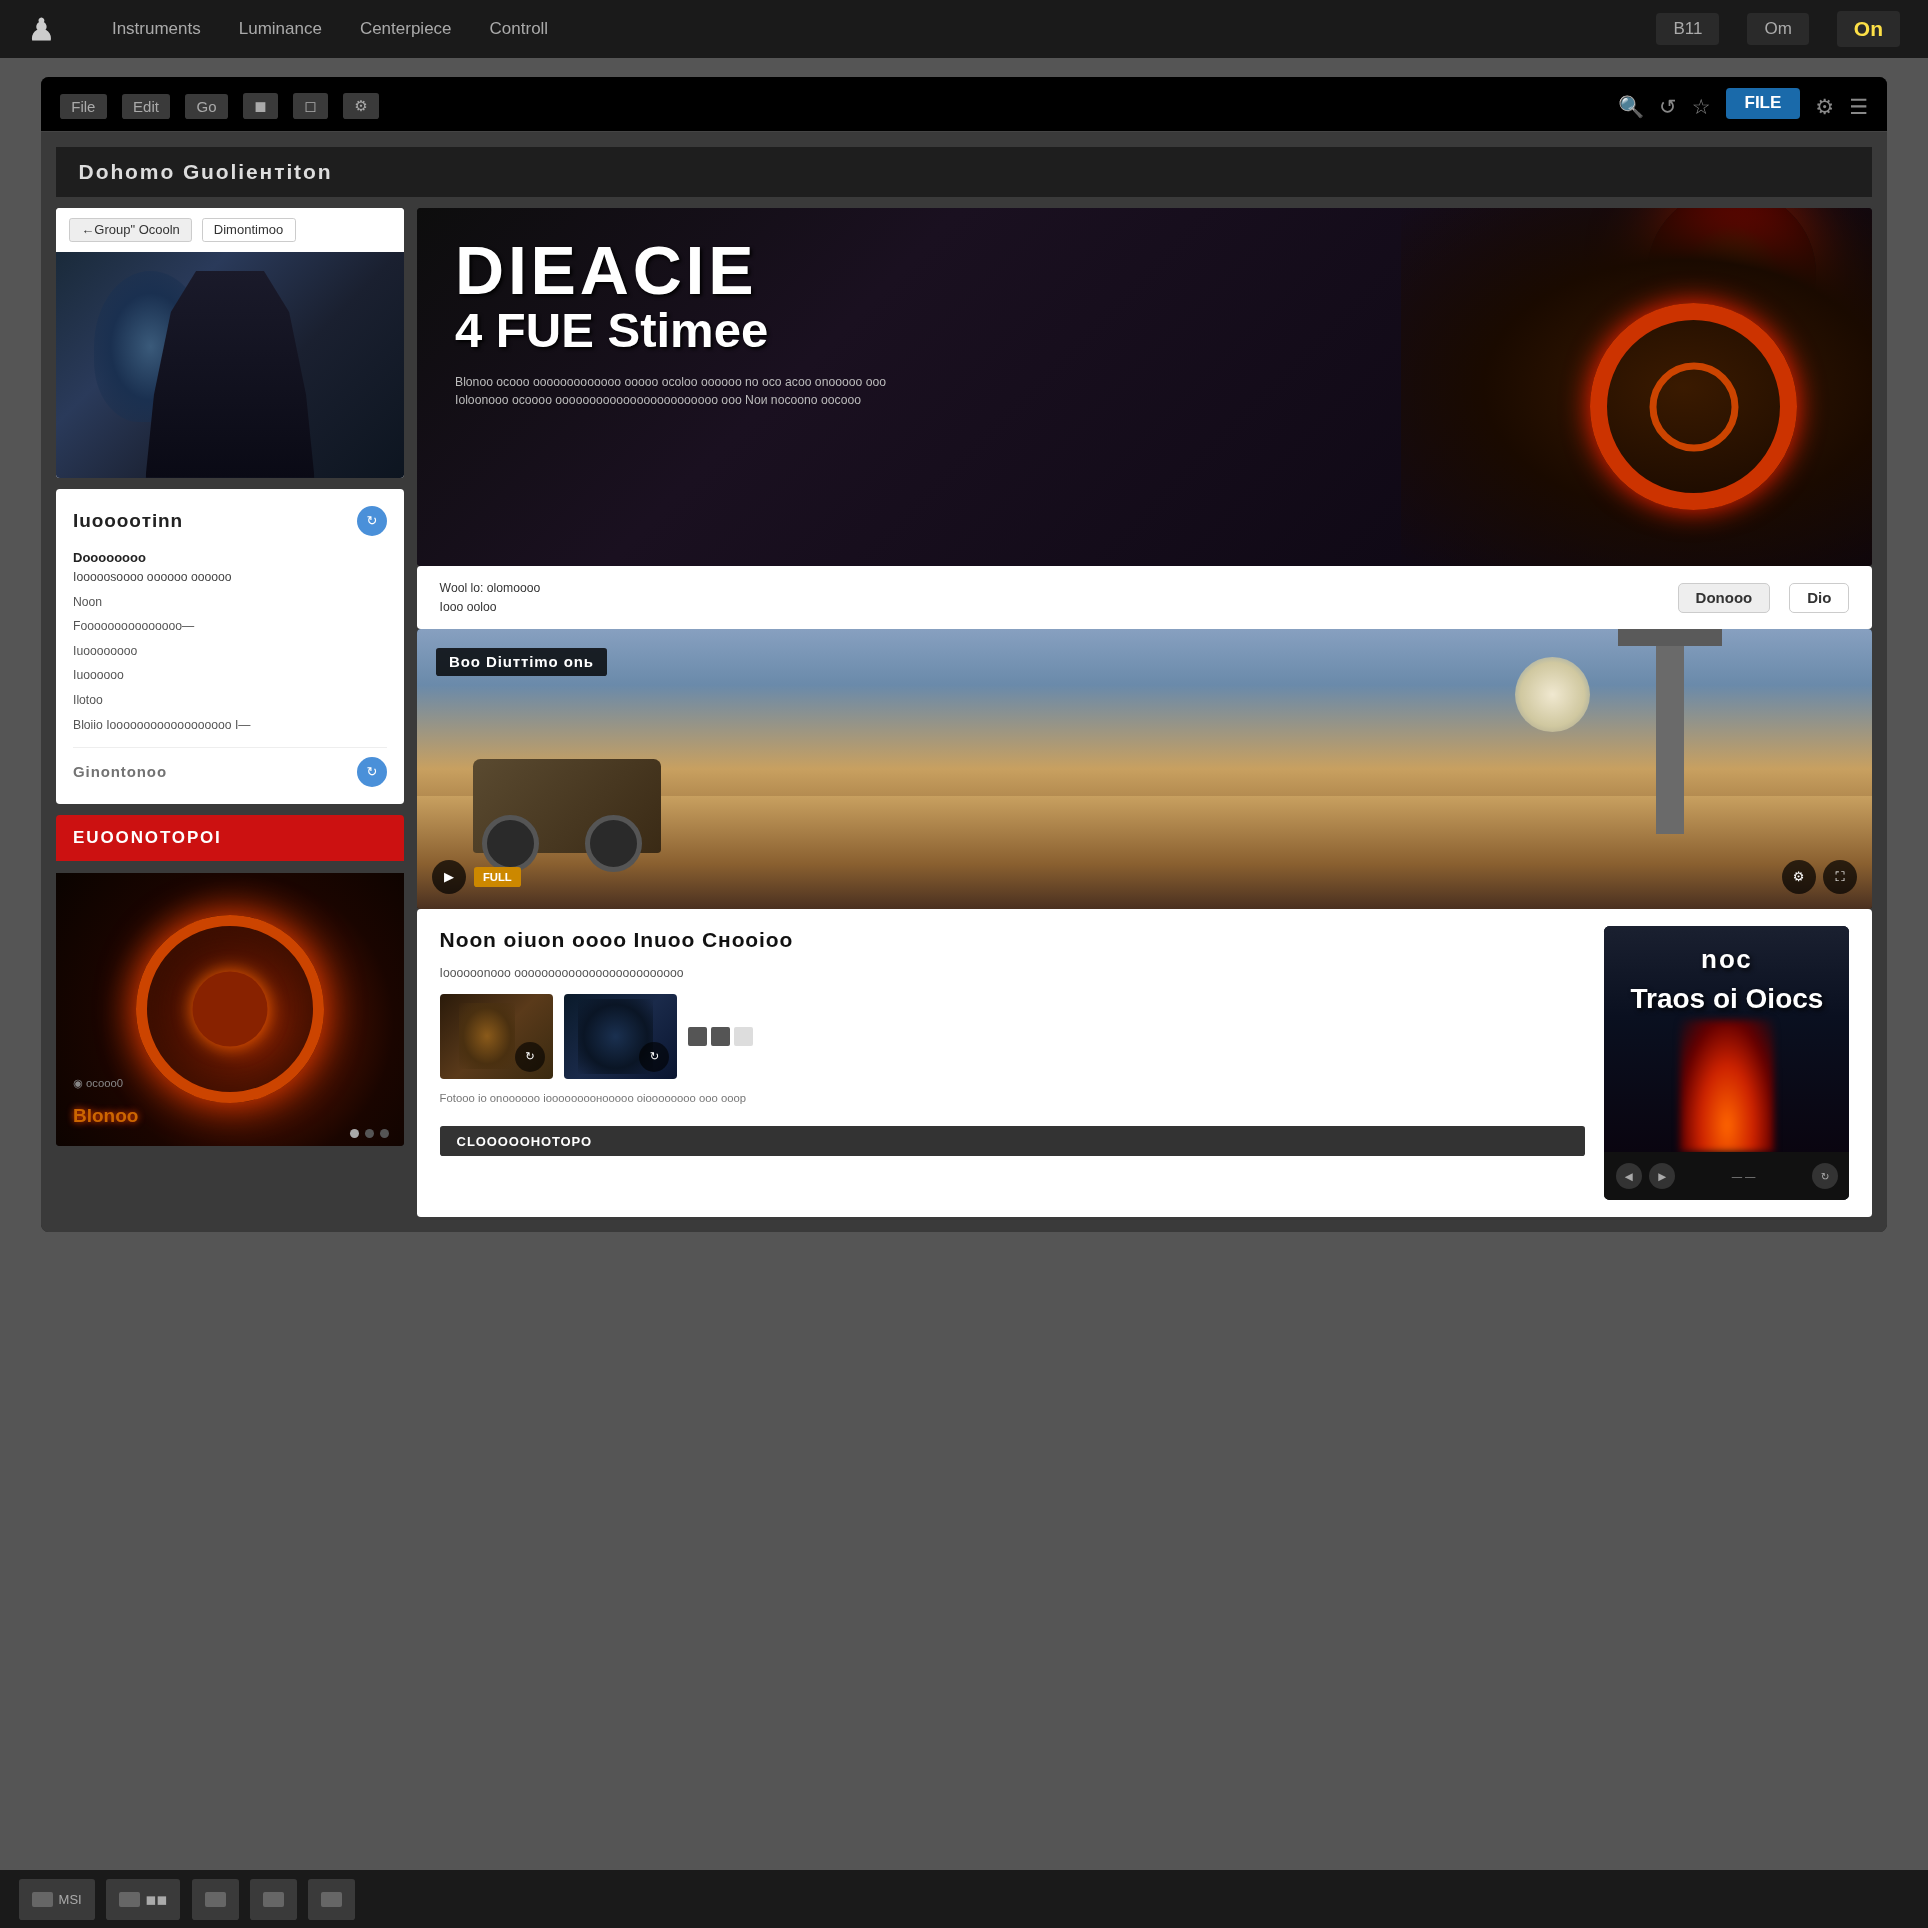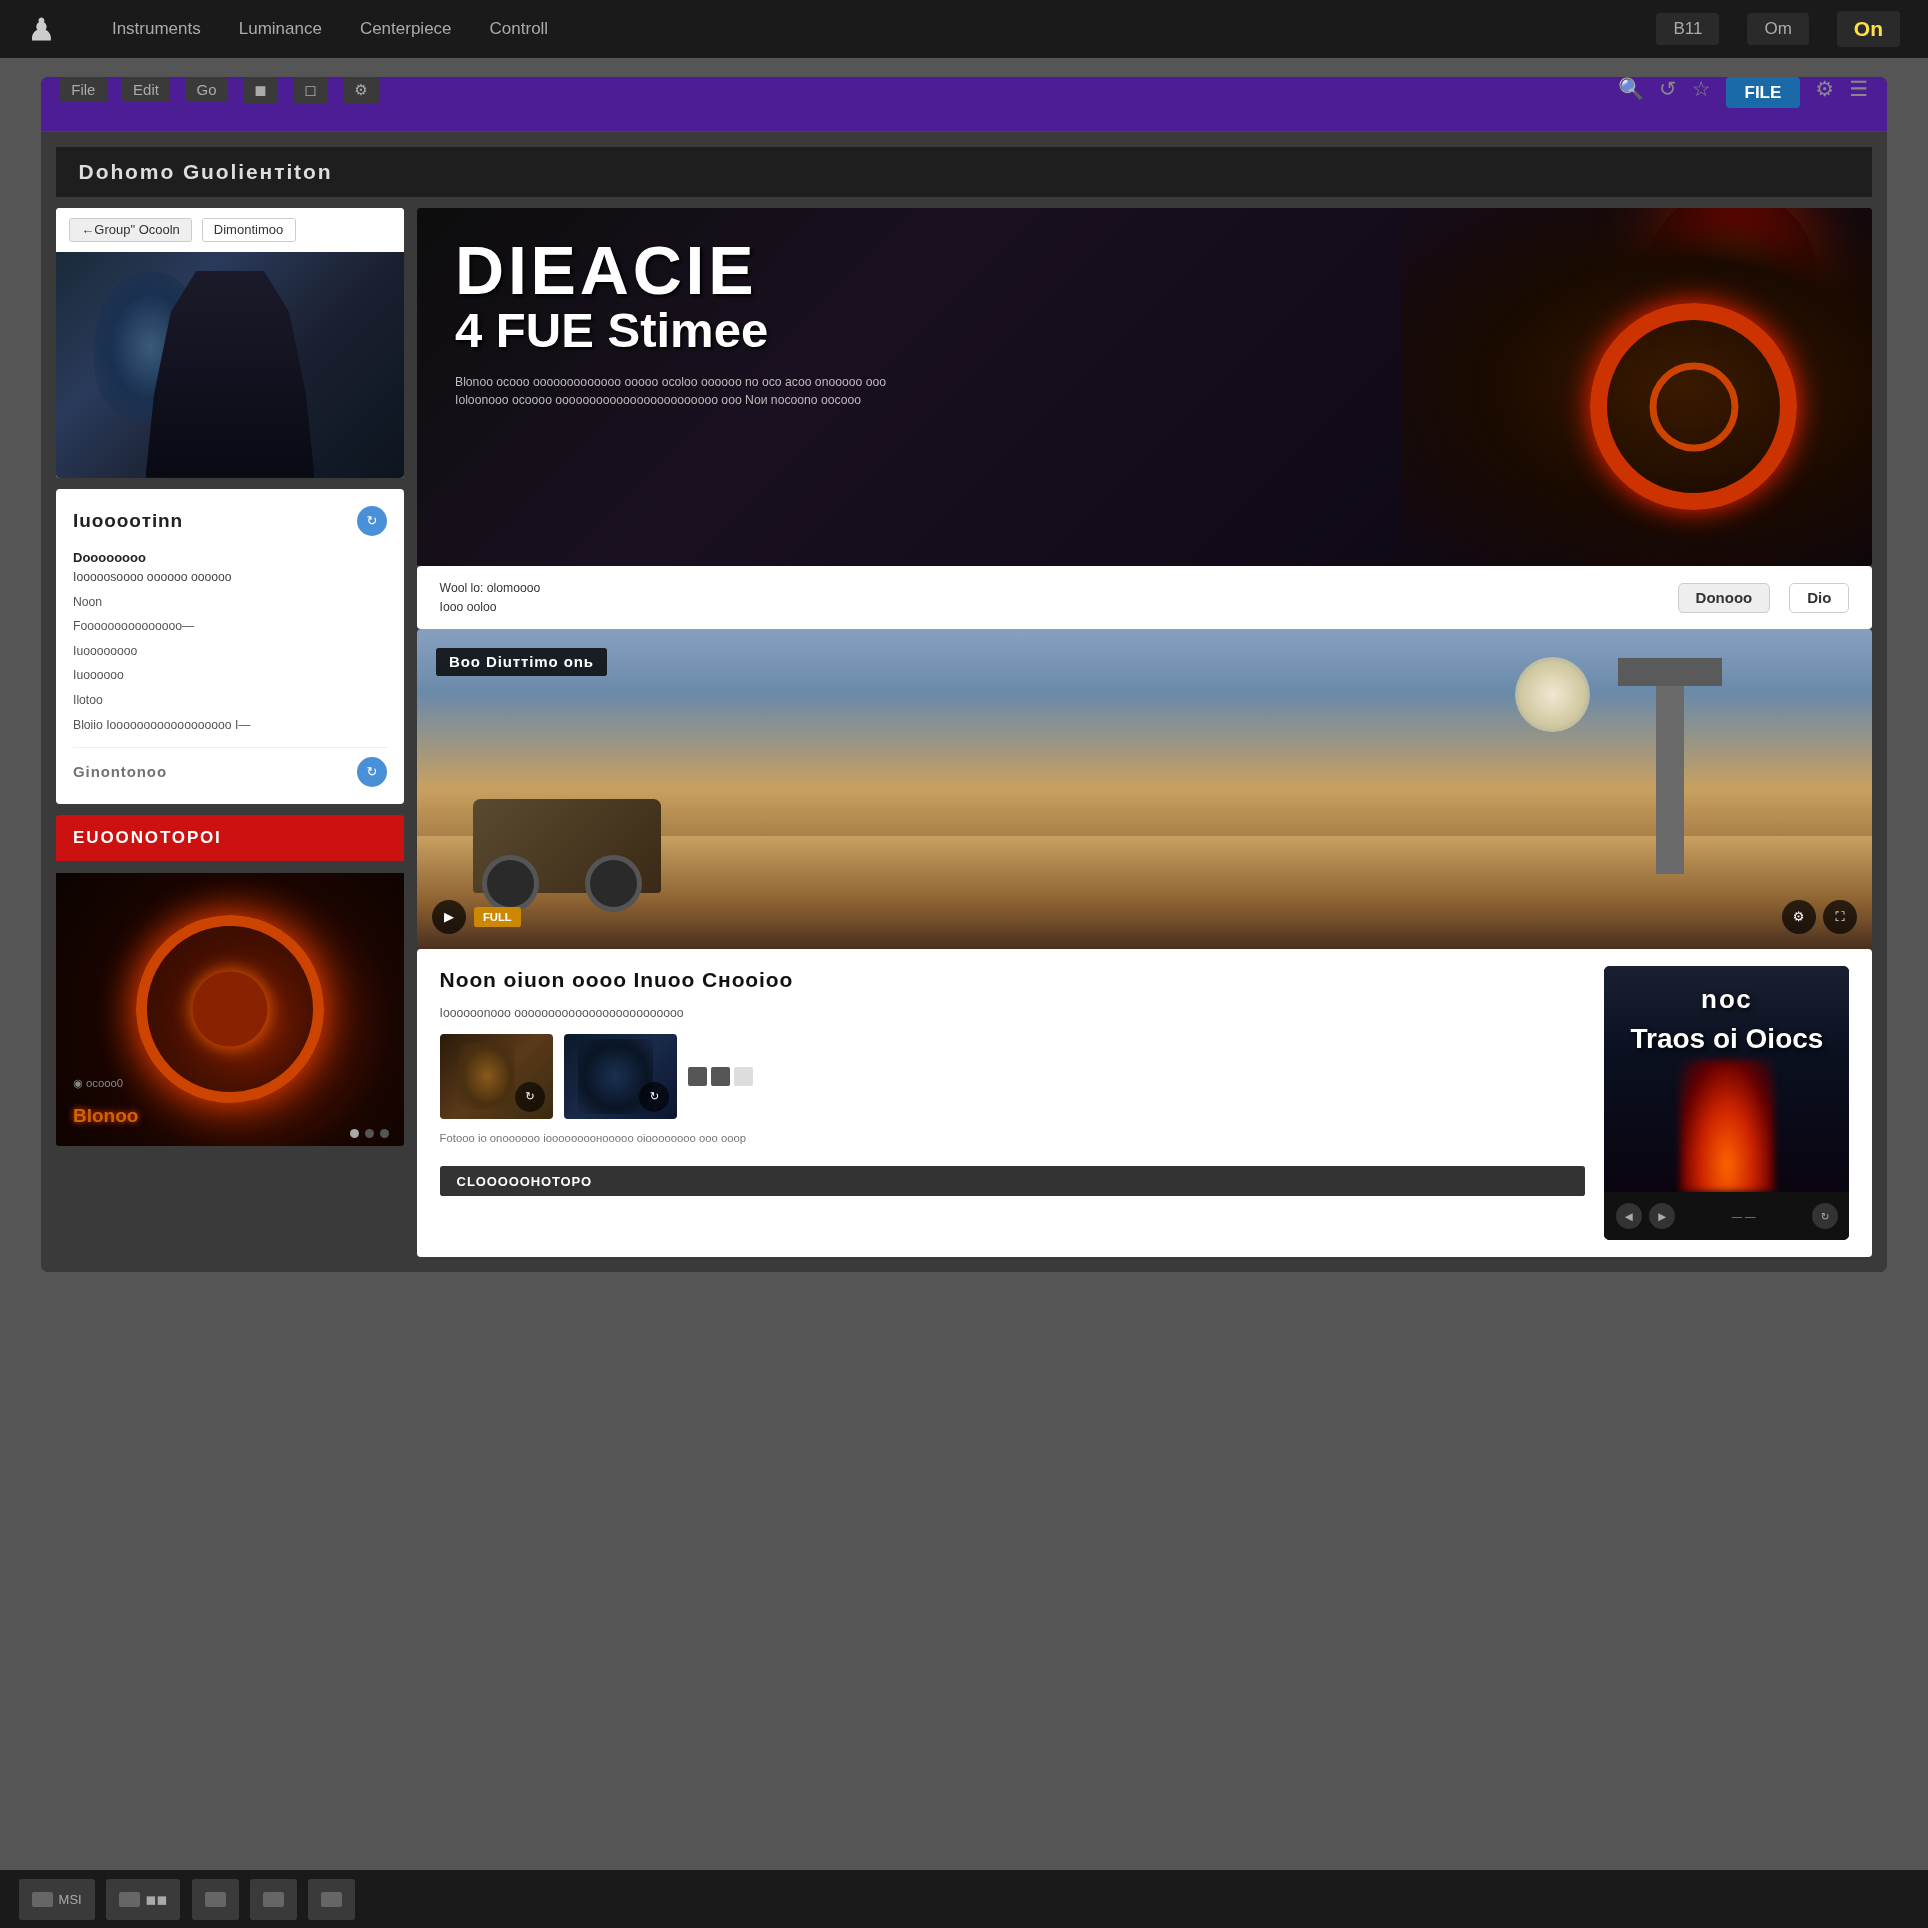--- a/index.html
+++ b/index.html
@@ -58,25 +58,25 @@
       margin: 19px auto;
       width: 1846px;
       background: #2a2a2a;
       border-radius: 7.5px;
       overflow: hidden;
       position: relative;
     }
 
     
     #browser-toolbar {
-      background: #4c1d95;
+      background: #000000;
       height: 55px;
       display: flex;
-      align-items: flex-start;
-      padding: 0 19px;
+      align-items: flex-end;
+      padding: 12px 19px;
       gap: 15px;
       border-bottom: 0.9px solid #444;
     }
     .tb-btn {
       color: #aaa;
       font-size: 15px;
       background: #3a3a3a;
       padding: 3.8px 11.3px;
       border-radius: 2.8px;
     }
@@ -419,21 +419,21 @@
     .info-strip-btn.primary {
       background: #eee;
     }
 
     
     #video-card {
       background: #000;
       border-radius: 3.8px;
       overflow: hidden;
       position: relative;
-      height: 320px;
+      height: 280px;
     }
     .video-image {
       width: 100%;
       height: 100%;
       background: linear-gradient(180deg, #87a0c0 0%, #6a8aaa 20%, #c8a060 50%, #8a6030 80%, #4a3020 100%);
       position: relative;
       overflow: hidden;
     }
     
     .scene-ground {

